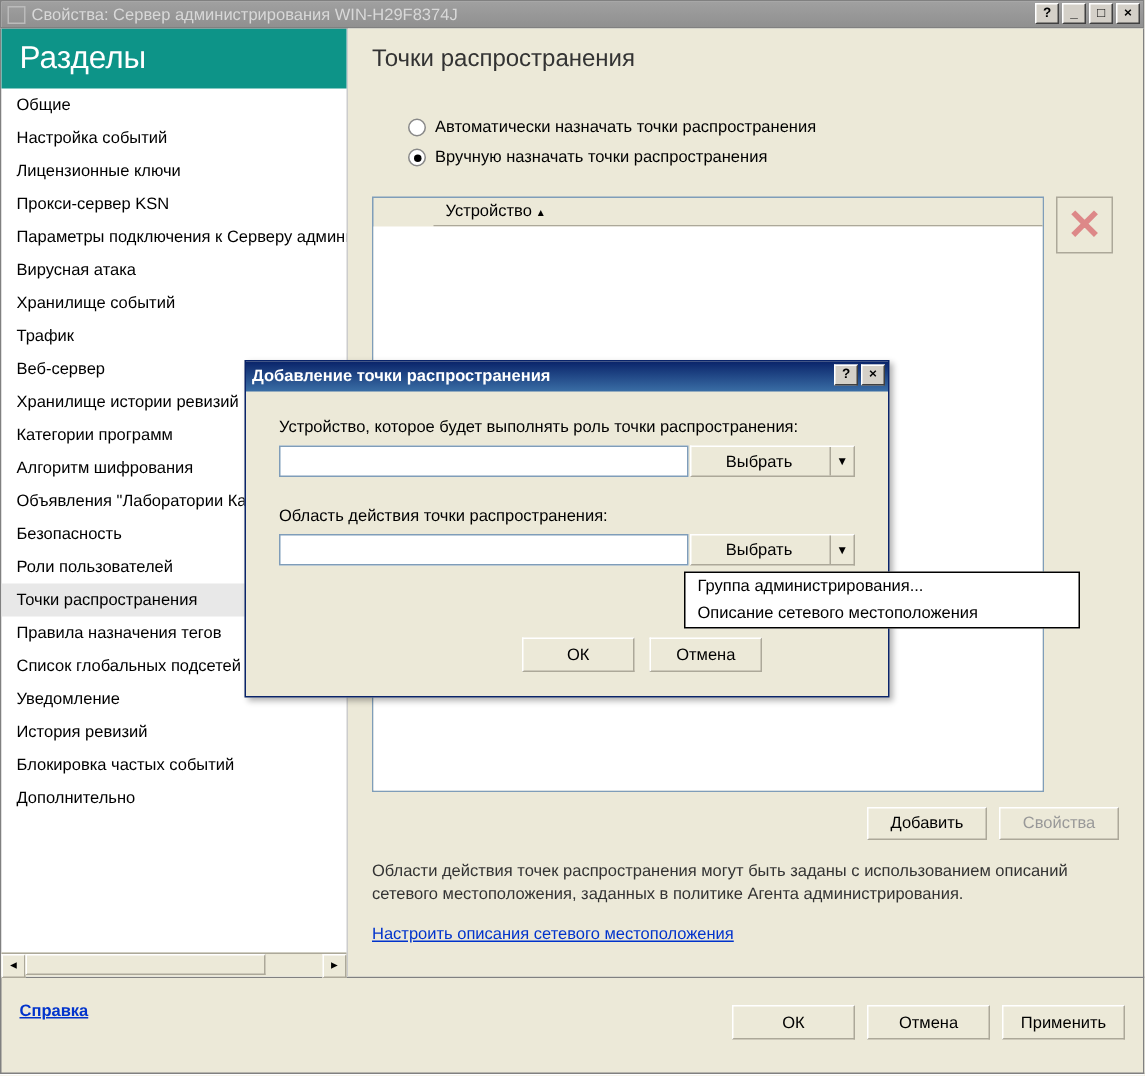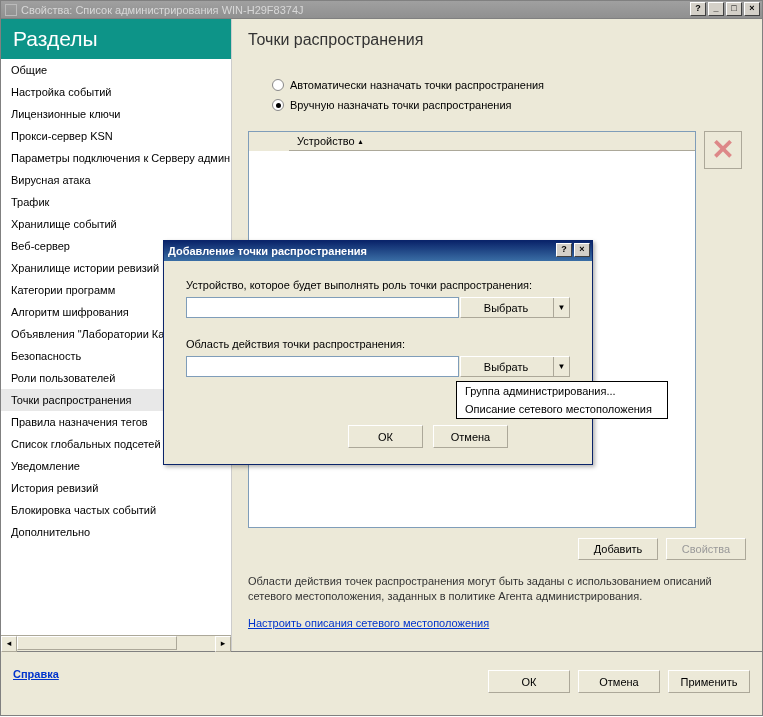--- a/index.html
+++ b/index.html
@@ -52,51 +52,51 @@
 
 .modal { position: absolute; left: 163px; top: 240px; width: 430px; background: #ece9d8; border: 1px solid #0a246a; box-shadow: 2px 2px 4px rgba(0,0,0,0.3); z-index: 100; }
 .modal-title { height: 20px; background: linear-gradient(#0a246a, #3a6ea5); color: #fff; display: flex; align-items: center; padding: 0 4px; font-weight: bold; position: relative; }
 .modal-title .right { position: absolute; right: 2px; top: 2px; display: flex; gap: 2px; }
 .modal-body { padding: 18px 22px 16px; }
 .field-label { margin-bottom: 6px; color: #000; }
 .field-row { display: flex; gap: 1px; margin-bottom: 20px; }
 .text-input { flex: 1; height: 21px; border: 1px solid #7f9db9; background: #fff; padding: 0 4px; }
 .select-btn { width: 110px; height: 21px; background: #ece9d8; border: 1px solid #aca899; border-top-color: #fff; border-left-color: #fff; display: flex; align-items: center; justify-content: center; position: relative; cursor: pointer; padding-right: 18px; }
 .select-btn .arrow { position: absolute; right: 0; top: 0; width: 16px; height: 19px; border-left: 1px solid #aca899; display: flex; align-items: center; justify-content: center; font-size: 8px; }
-.dropdown { position: absolute; left: 292px; top: 140px; width: 212px; background: #fff; border: 1px solid #000; z-index: 200; }
+.dropdown { position: absolute; left: 292px; top: 140px; width: 264px; background: #fff; border: 1px solid #000; z-index: 200; }
 .dropdown-item { padding: 3px 8px; cursor: pointer; }
 .modal-btns { display: flex; gap: 10px; justify-content: center; margin-left: 100px; }
 .modal-btn { width: 75px; height: 23px; background: #ece9d8; border: 1px solid #aca899; border-top-color: #fff; border-left-color: #fff; cursor: pointer; }
 </style>
 </head>
 <body>
 
 <div class="titlebar">
   <span class="icon"></span>
-  <span>Свойства: Список администрирования WIN-H29F8374J</span>
+  <span>Свойства: Сервер администрирования WIN-H29F8374J</span>
   <div class="right">
     <div class="winbtn">?</div>
     <div class="winbtn">_</div>
     <div class="winbtn">□</div>
     <div class="winbtn">×</div>
   </div>
 </div>
 
 <div class="main">
   <div class="sidebar">
     <div class="sidebar-header">Разделы</div>
     <div class="sidebar-list">
       <div class="sidebar-item">Общие</div>
       <div class="sidebar-item">Настройка событий</div>
       <div class="sidebar-item">Лицензионные ключи</div>
       <div class="sidebar-item">Прокси-сервер KSN</div>
       <div class="sidebar-item">Параметры подключения к Серверу админи</div>
       <div class="sidebar-item">Вирусная атака</div>
+      <div class="sidebar-item">Хранилище событий</div>
       <div class="sidebar-item">Трафик</div>
-      <div class="sidebar-item">Хранилище событий</div>
       <div class="sidebar-item">Веб-сервер</div>
       <div class="sidebar-item">Хранилище истории ревизий</div>
       <div class="sidebar-item">Категории программ</div>
       <div class="sidebar-item">Алгоритм шифрования</div>
       <div class="sidebar-item">Объявления "Лаборатории Кас</div>
       <div class="sidebar-item">Безопасность</div>
       <div class="sidebar-item">Роли пользователей</div>
       <div class="sidebar-item selected">Точки распространения</div>
       <div class="sidebar-item">Правила назначения тегов</div>
       <div class="sidebar-item">Список глобальных подсетей</div>

